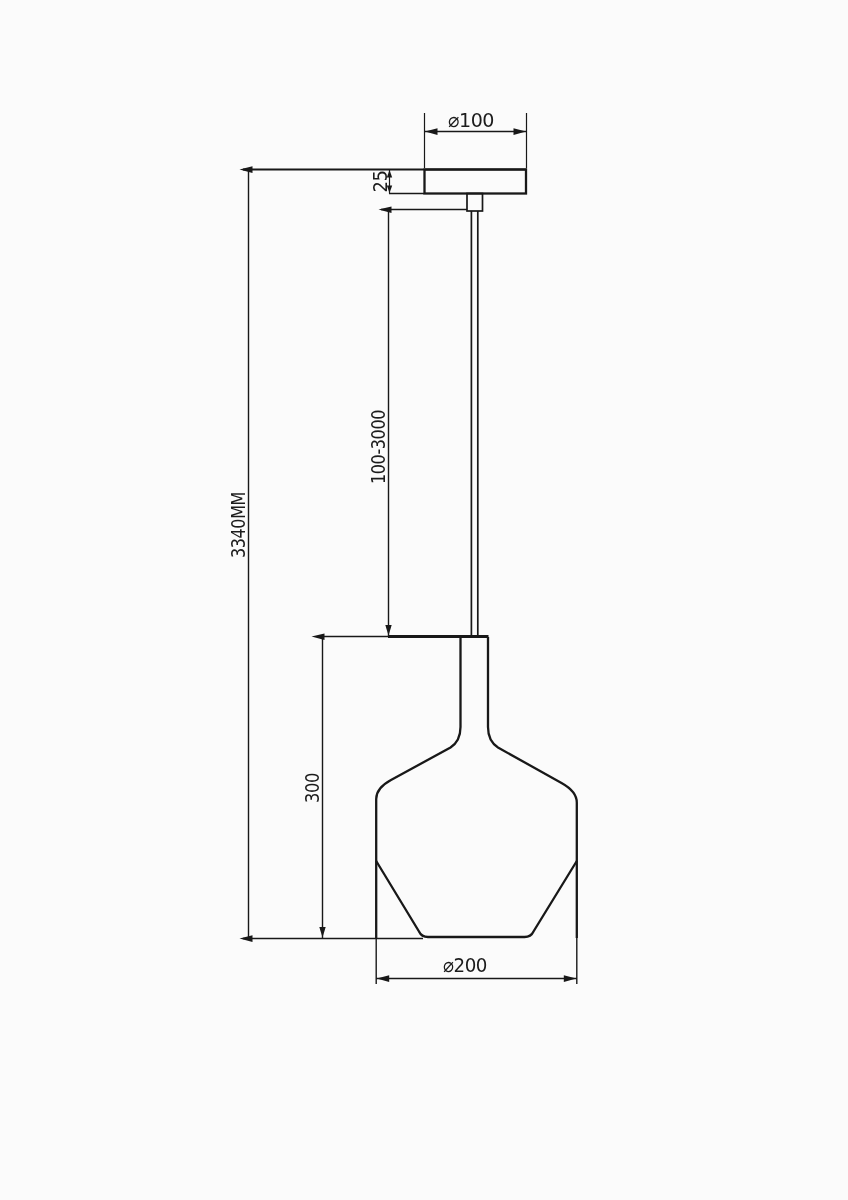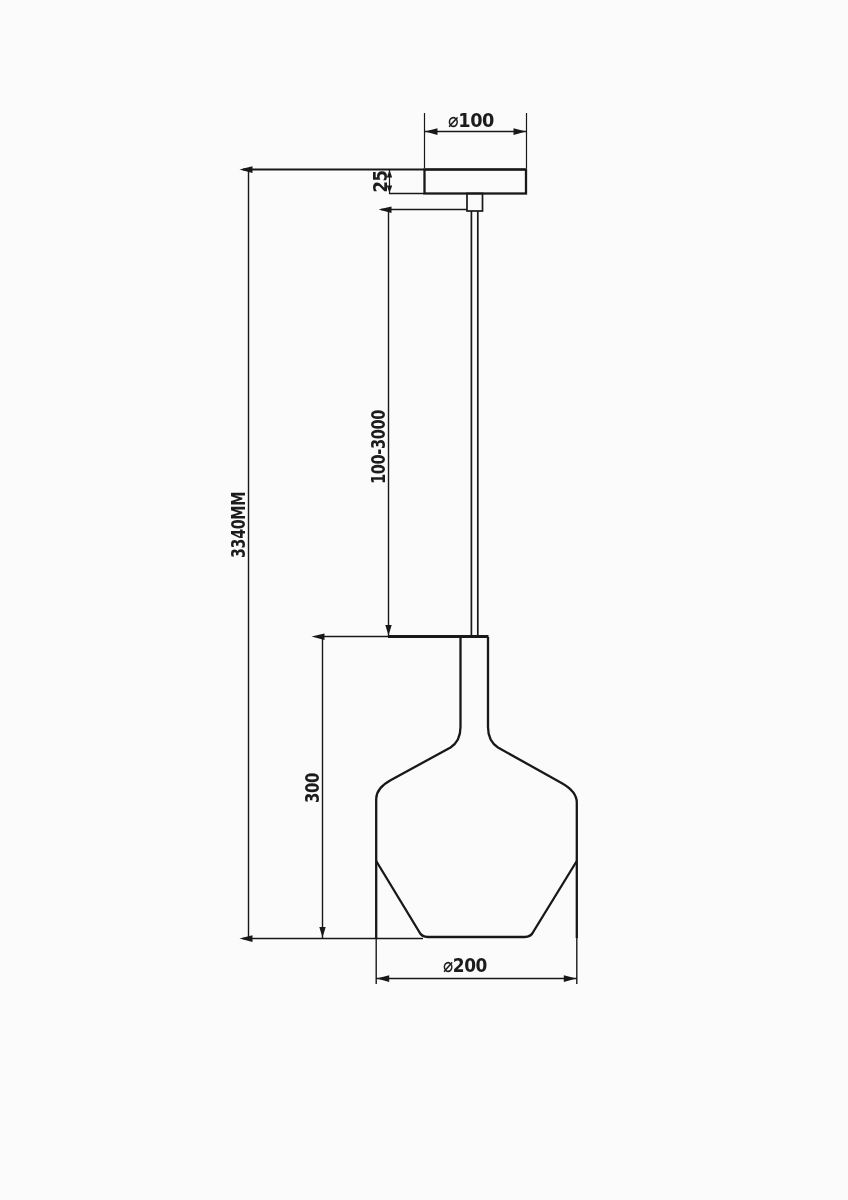--- a/index.html
+++ b/index.html
@@ -6,21 +6,20 @@
     margin: 0;
     padding: 0;
     background: #fafafa;
   }
   .page {
     position: relative;
     width: 848px;
     height: 1200px;
     background: #f97316;
     overflow: hidden;
-    font-weight: bold;
   }
   svg { display: block; }
   .ln {
     stroke: #181818;
     fill: none;
     stroke-linecap: butt;
   }
   .w1  { stroke-width: 1.2px; }
   .w13 { stroke-width: 1.4px; }
   .w16 { stroke-width: 1.7px; }

